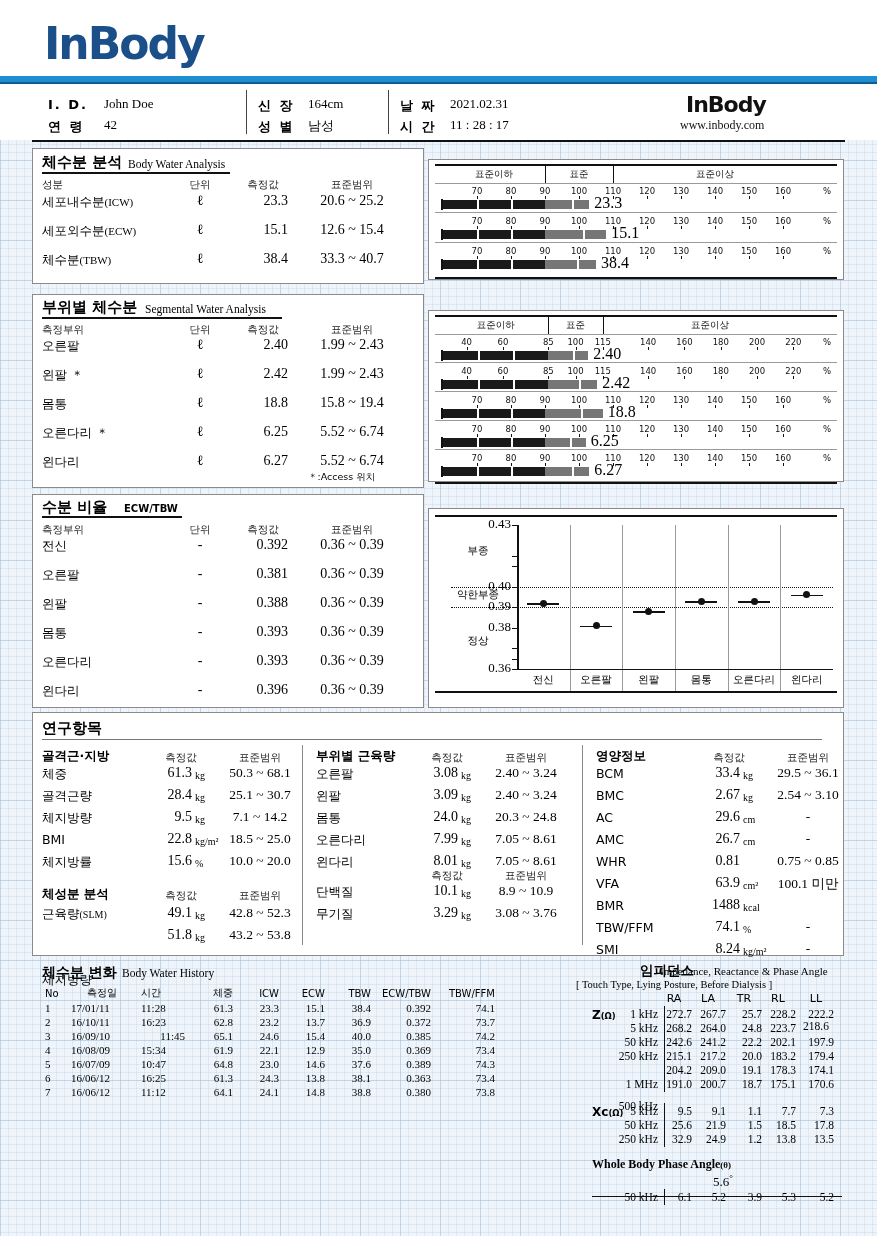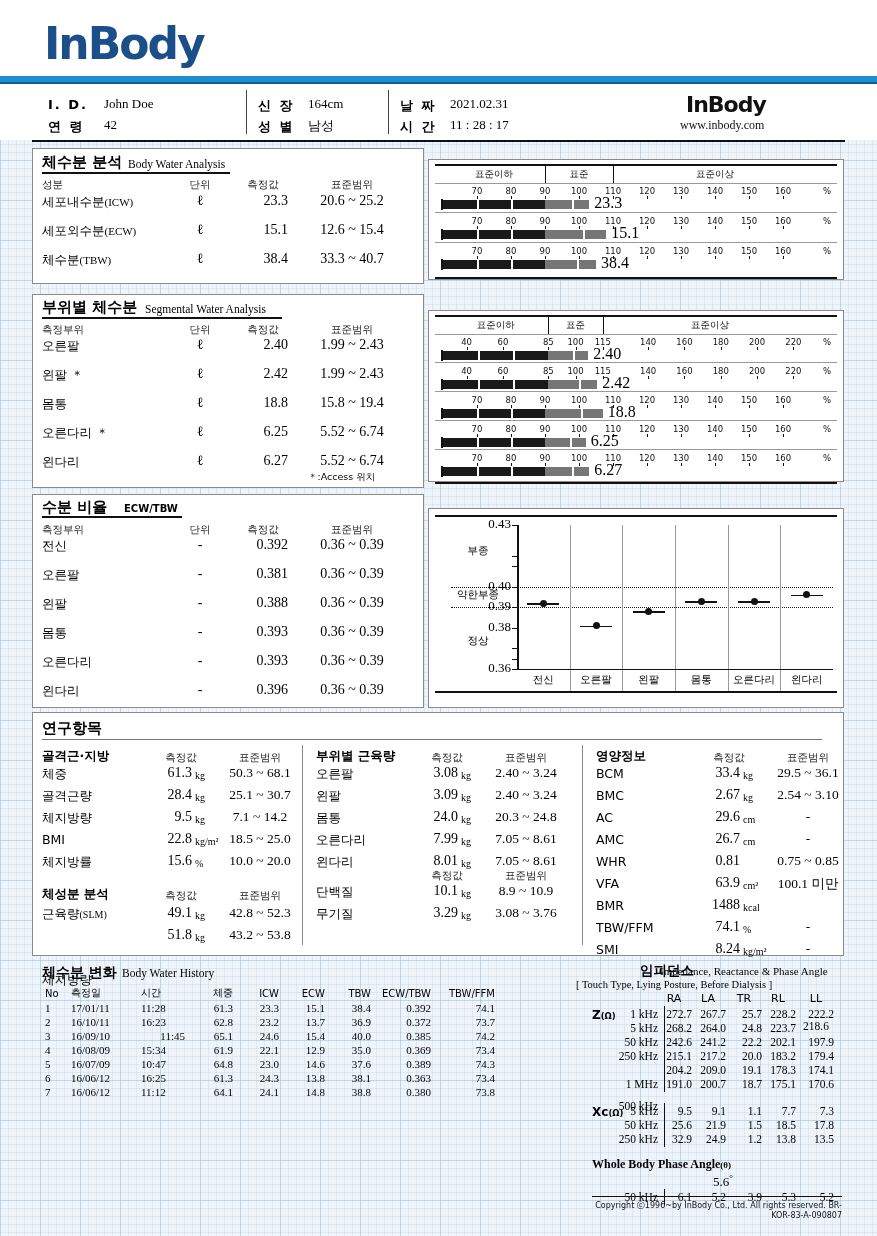--- a/index.html
+++ b/index.html
@@ -652,21 +652,21 @@
       <div class="runits" style="left:743px;top:946px;">kg/m²</div>
       <div class="rrange" style="left:760px;top:941px;width:96px;">-</div>
     </div>
 
   <div class="sect-title" style="left:42px;top:964px;font-size:14px;">체수분 변화</div>
   <div class="sect-sub" style="left:122px;top:967px;font-size:11.5px;">Body Water History</div>
   <table class="tbl" style="left:40px;top:984px;" id="history-table">
       <thead>
         <tr>
           <th style="width: 18px; text-align: left;">No</th>
-          <th style="width: 62px; text-align: left;">측정일</th>
+          <th style="width: 62px; text-align: center;">측정일</th>
           <th style="width: 44px; text-align: left;">시간</th>
           <th style="width: 40px;">체중</th>
           <th style="width: 38px;">ICW</th>
           <th style="width: 38px;">ECW</th>
           <th style="width: 38px;">TBW</th>
           <th style="width: 52px;">ECW/TBW</th>
           <th style="width: 56px;">TBW/FFM</th>
         </tr>
       </thead>
       <tbody>
@@ -822,14 +822,13 @@
       <div class="impvbar" style="left:664px;top:1189px;height:16px;"></div>
       <div class="imp" style="left:600px;top:1191px;width:58px;text-align:right;">50 kHz</div>
       <div class="imp" style="left:656px;top:1191px;width:36px;text-align:right;">6.1</div>
       <div class="imp" style="left:690px;top:1191px;width:36px;text-align:right;">5.2</div>
       <div class="imp" style="left:726px;top:1191px;width:36px;text-align:right;">3.9</div>
       <div class="imp" style="left:760px;top:1191px;width:36px;text-align:right;">5.3</div>
       <div class="imp" style="left:798px;top:1191px;width:36px;text-align:right;">5.2</div>
     </div>
 
   <div class="footrule" style="left:592px;top:1196px;width:250px;height:1px;"></div>
-  <div class="copy" style="left:580px;top:1200px;width:262px;">Copyright ⓒ1996~by  InBody Co., Ltd. All rights reserved. BR-KOR-83-A-090807</div>
 </div>
 
 </body></html>

